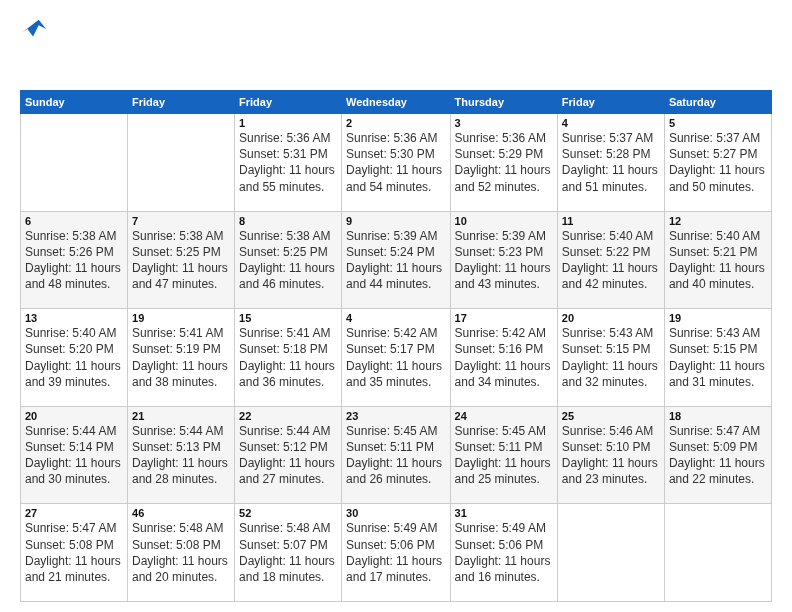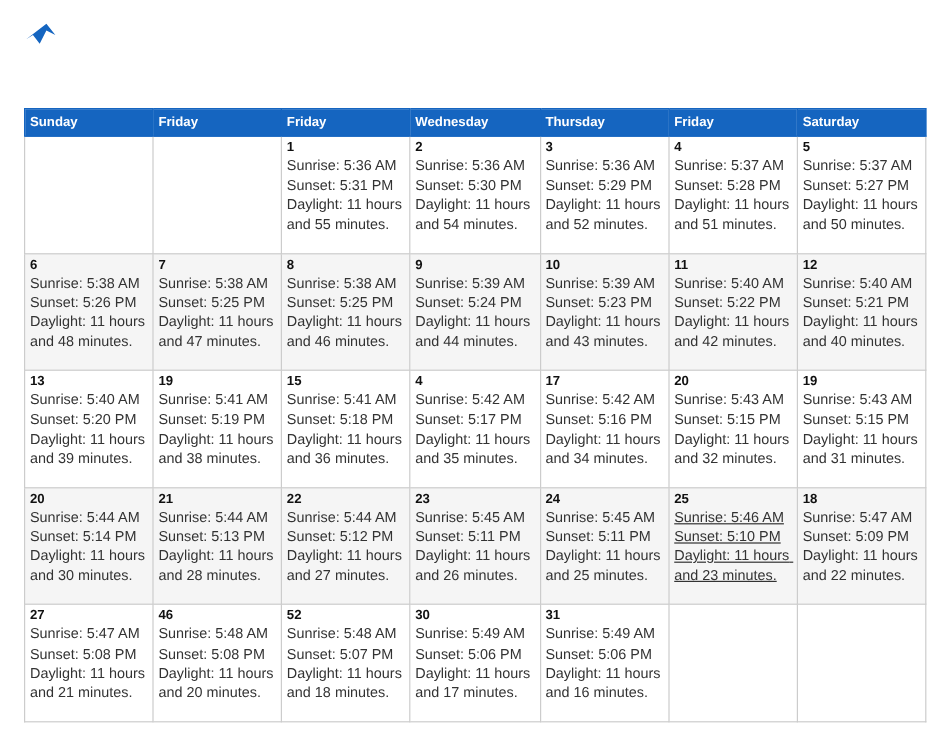--- a/index.html
+++ b/index.html
@@ -276,21 +276,21 @@
 Daylight: 11 hours and 26 minutes.</div>
           </td>
           <td>
             <div class="day-num">24</div>
             <div class="day-info" style="white-space: pre-wrap;">Sunrise: 5:45 AM
 Sunset: 5:11 PM
 Daylight: 11 hours and 25 minutes.</div>
           </td>
           <td>
             <div class="day-num">25</div>
-            <div class="day-info" style="white-space: pre-wrap; text-decoration: underline;">Sunrise: 5:46 AM
+            <div class="day-info" style="white-space: pre-wrap;">Sunrise: 5:46 AM
 Sunset: 5:10 PM
 Daylight: 11 hours and 23 minutes.</div>
           </td>
           <td>
             <div class="day-num">18</div>
             <div class="day-info" style="white-space: pre-wrap;">Sunrise: 5:47 AM
 Sunset: 5:09 PM
 Daylight: 11 hours and 22 minutes.</div>
           </td>
         </tr>

